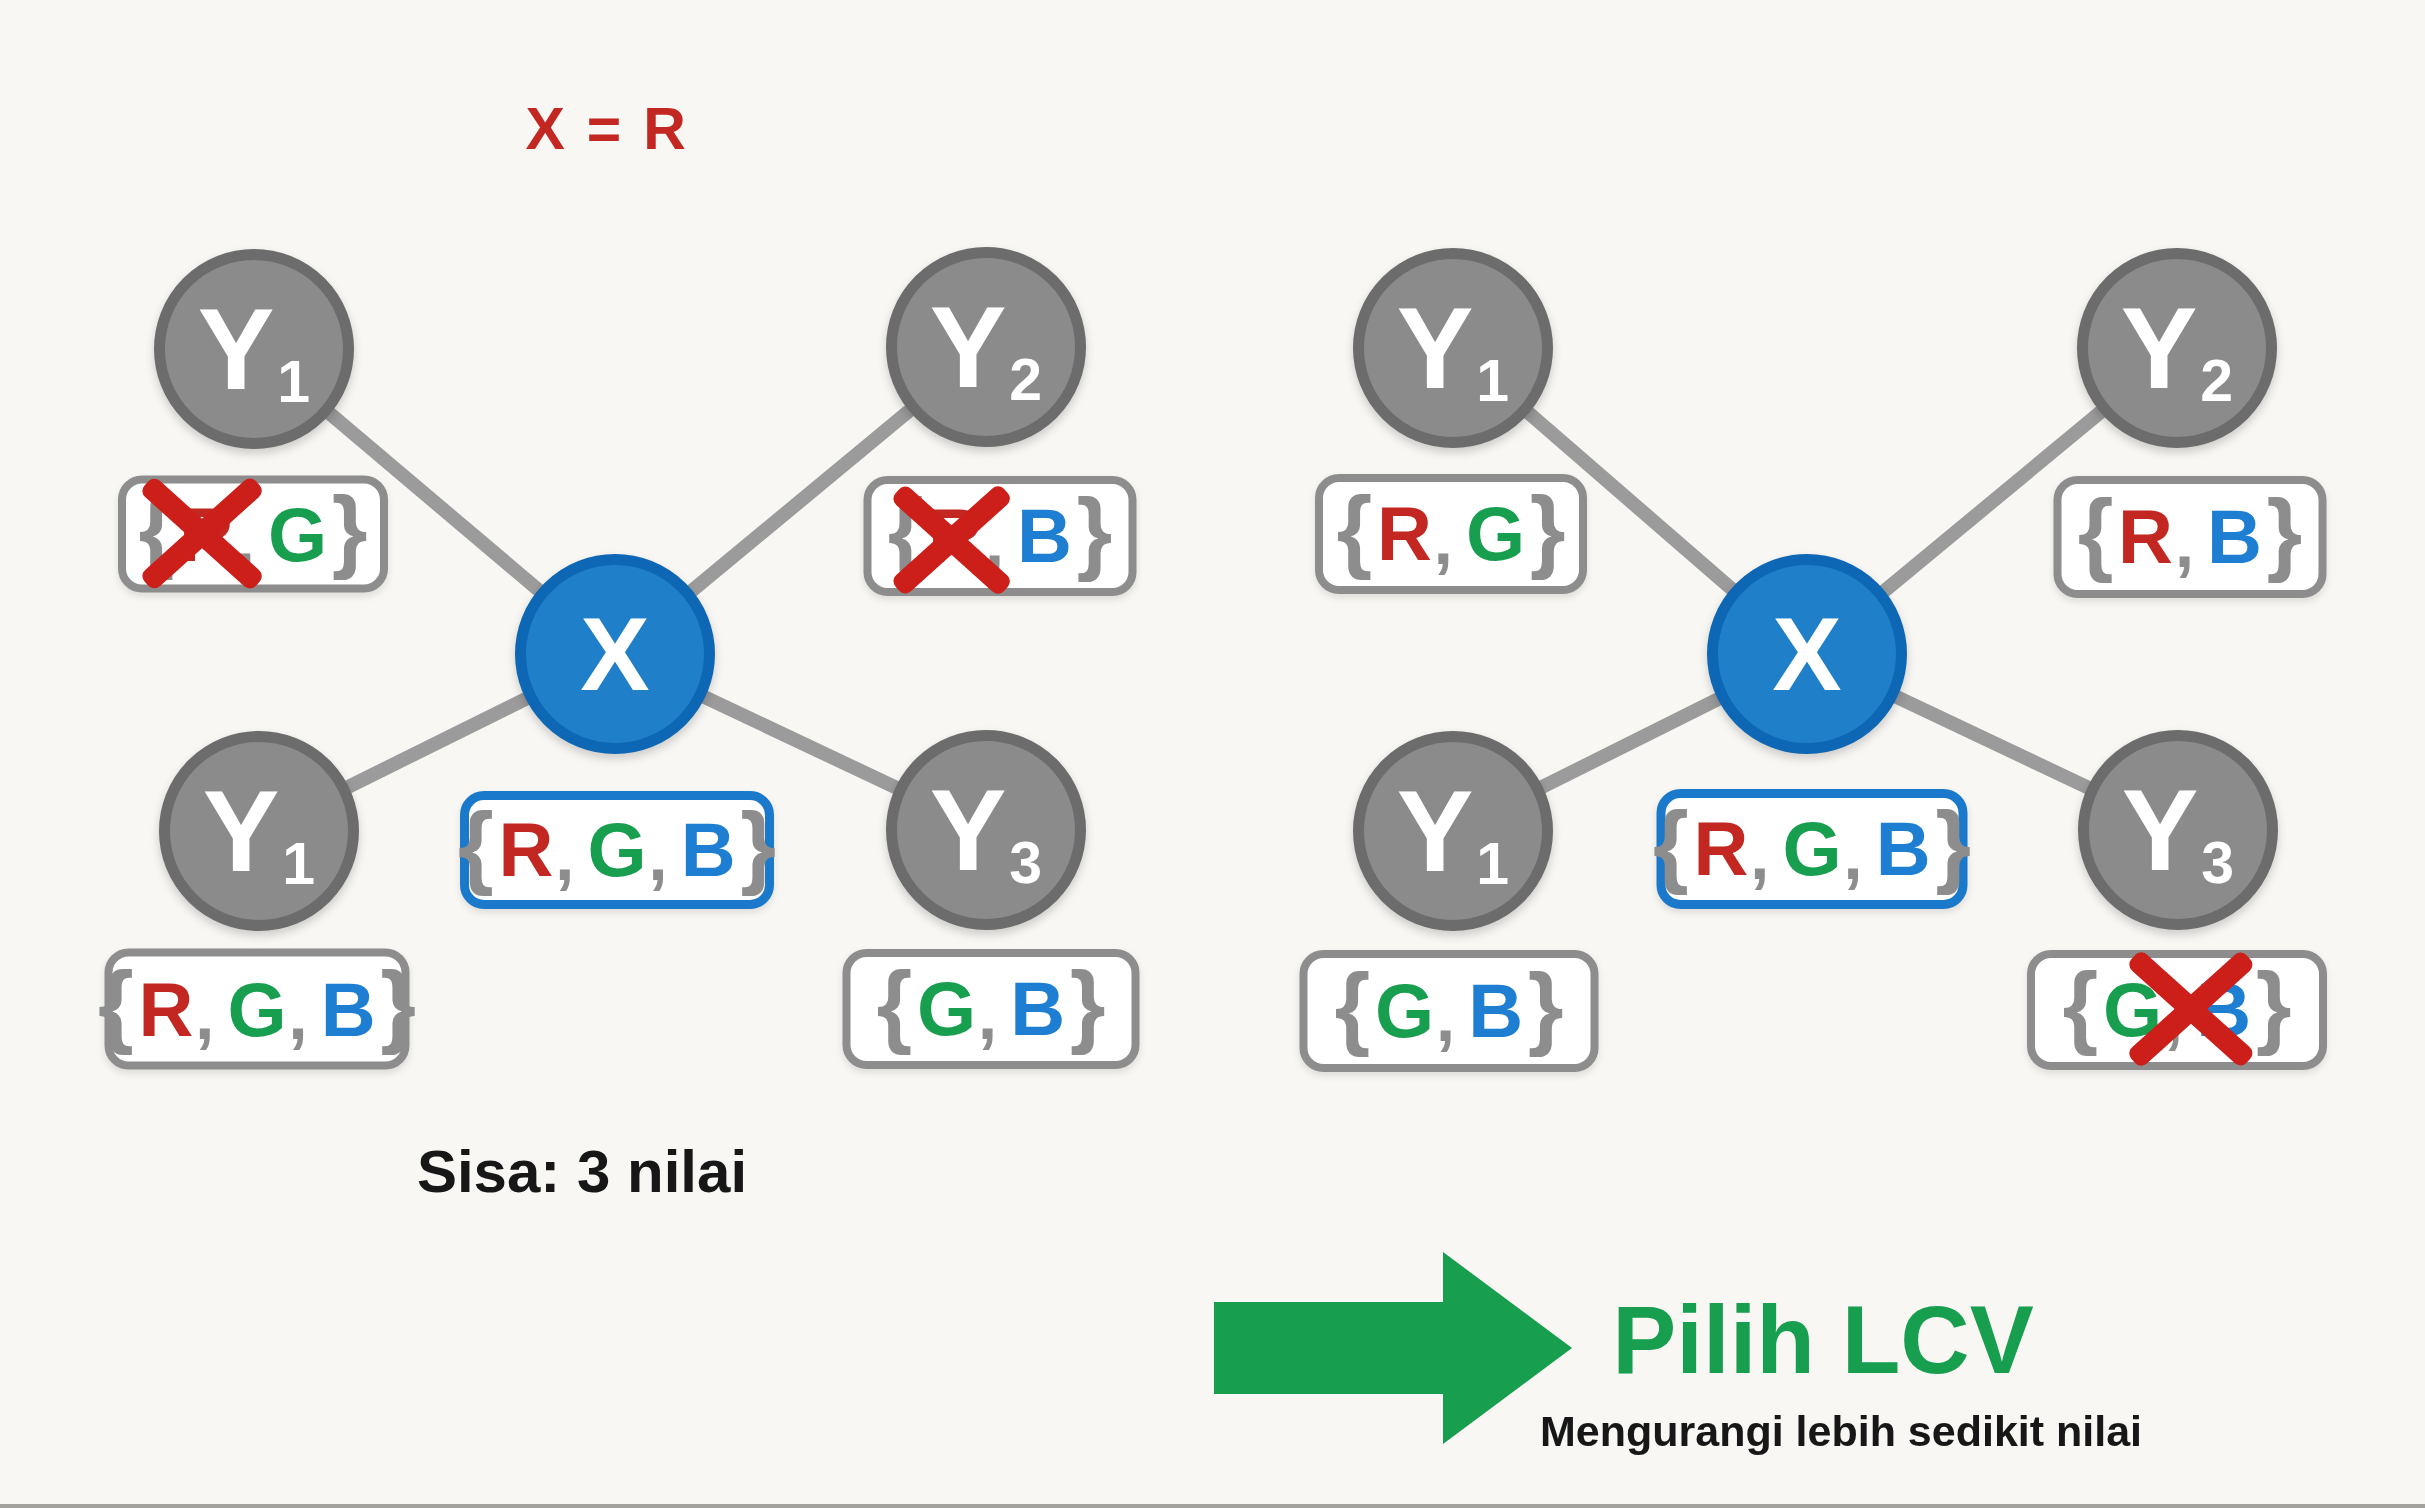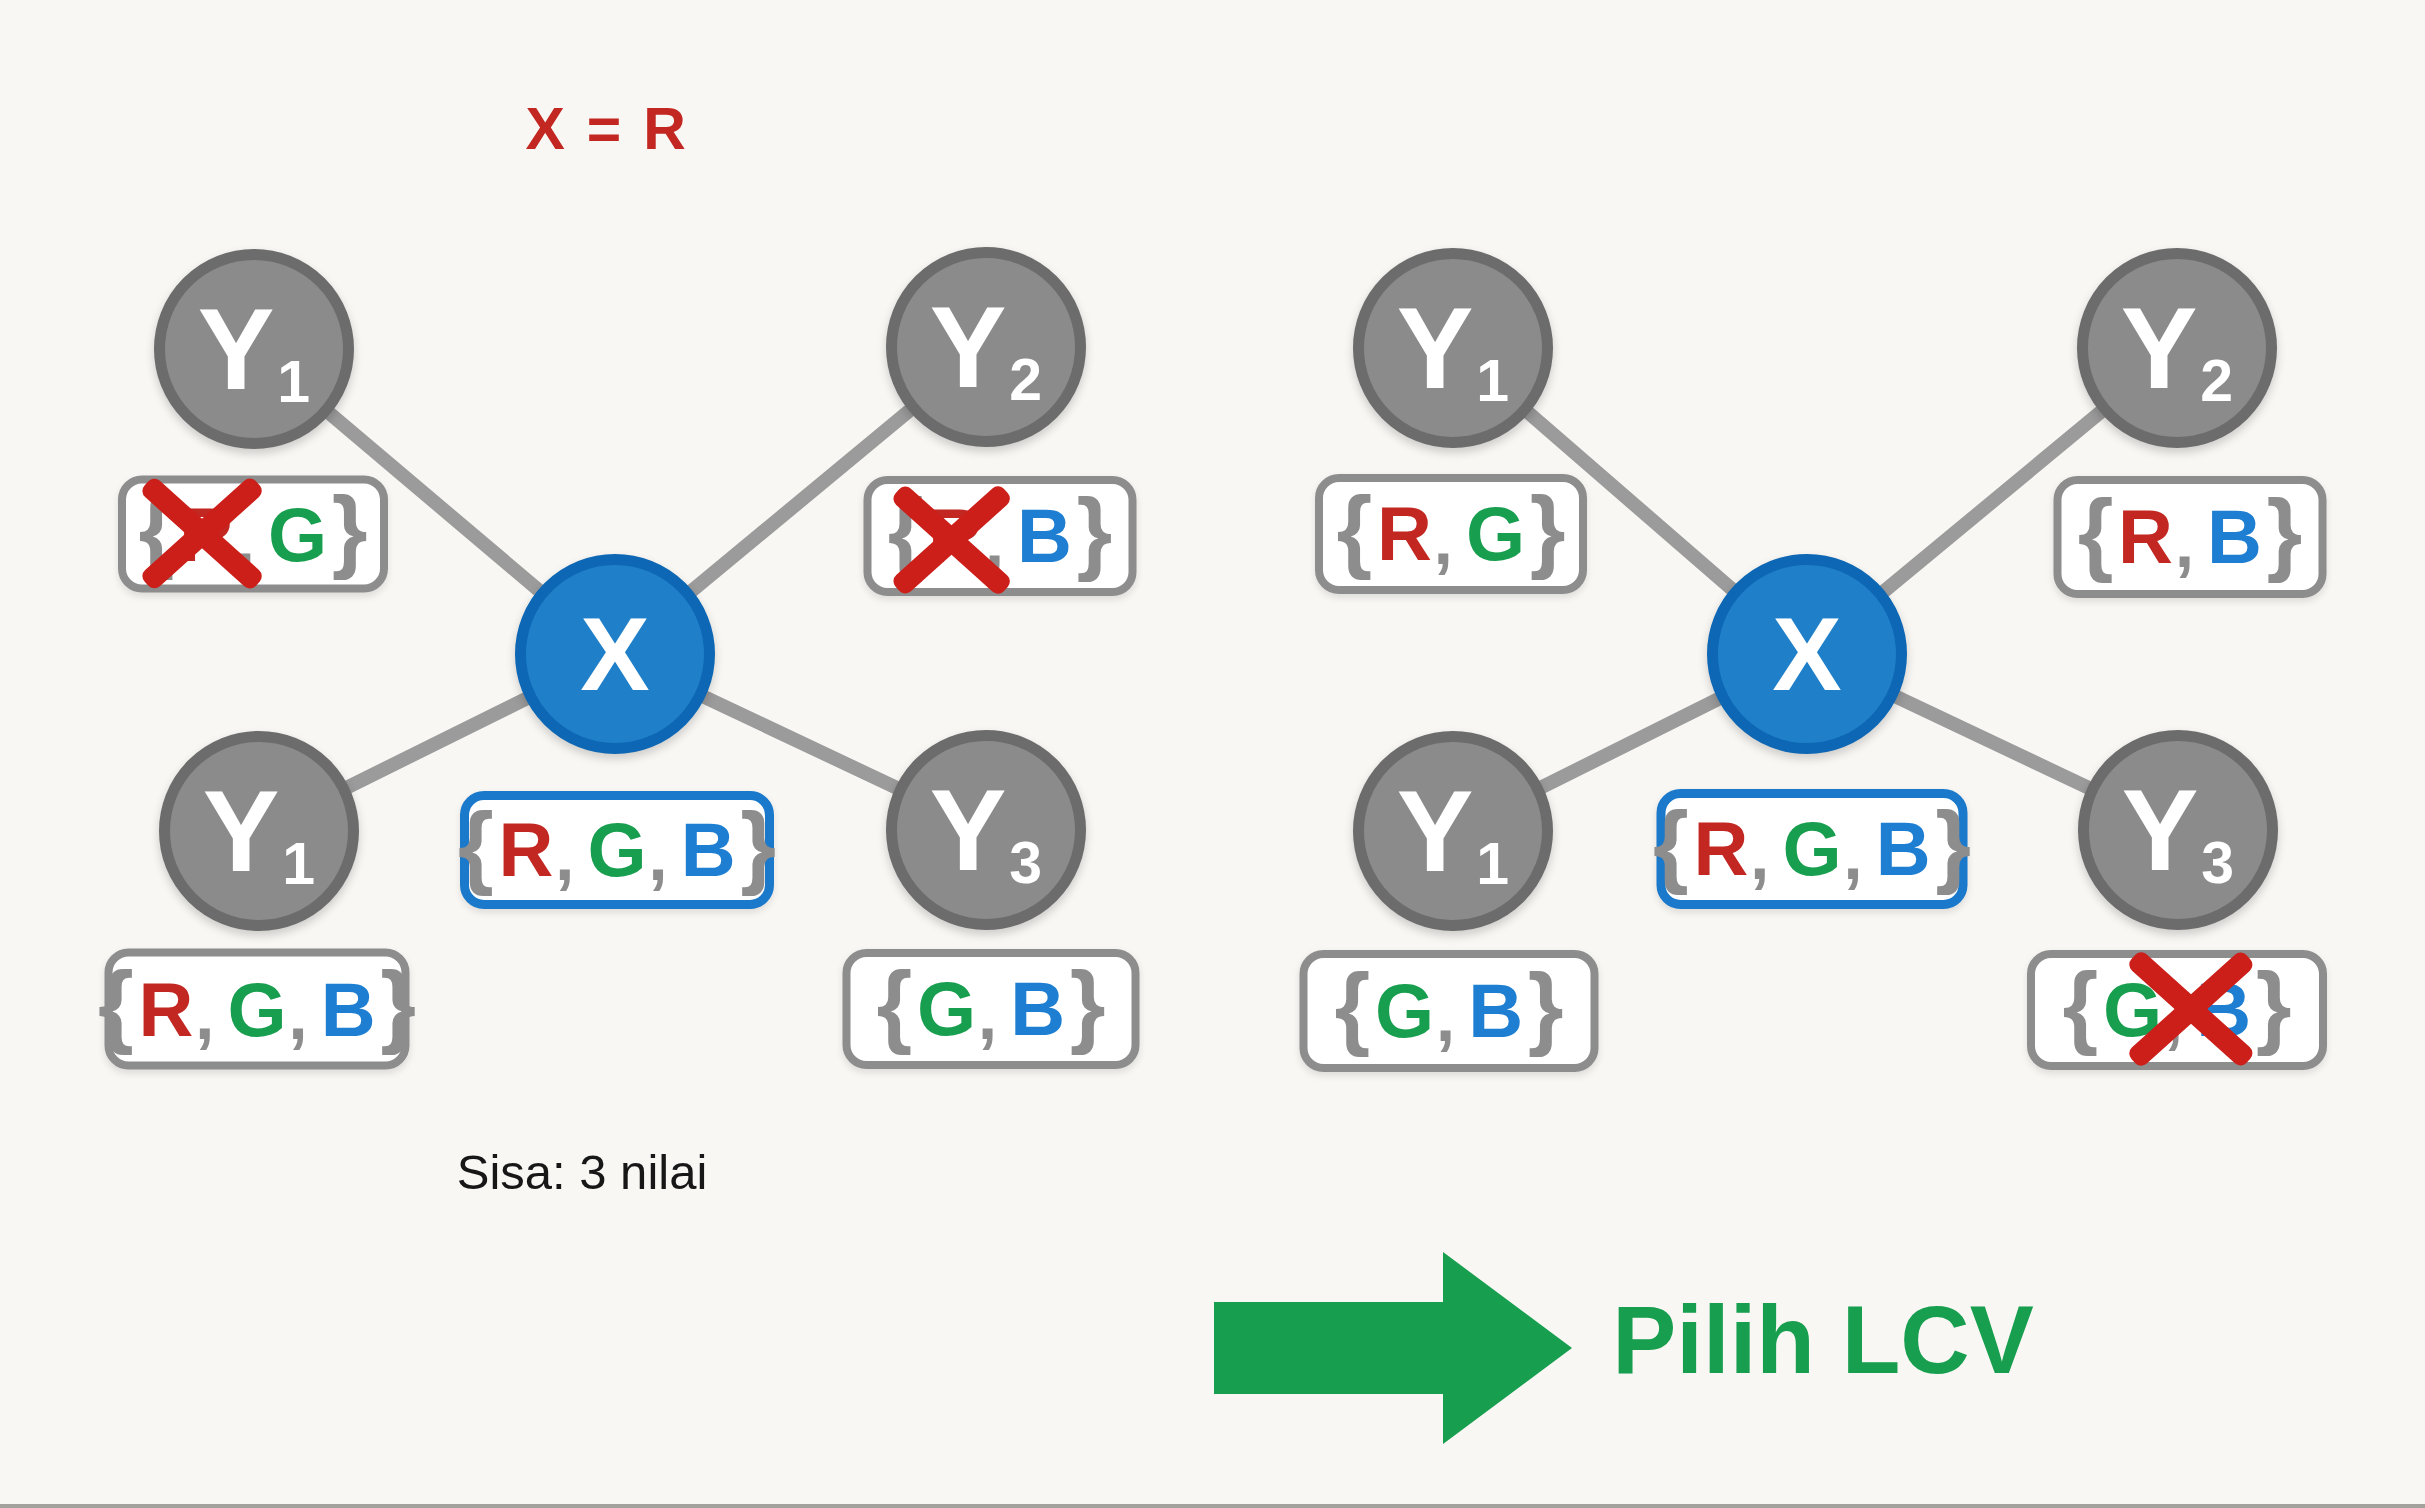--- a/index.html
+++ b/index.html
@@ -50,21 +50,21 @@
   .cross{position:absolute;pointer-events:none;}
   .cross::before,.cross::after{
     content:"";position:absolute;left:50%;top:50%;
     width:140%;height:22px;background:var(--cross_red);border-radius:8.3px;
   }
   .cross::before{transform:translate(-50%,-50%) rotate(42deg);}
   .cross::after{transform:translate(-50%,-50%) rotate(-42deg);}
 
   .result{
     position:absolute;transform:translate(-50%,-50%);
-    font-size:49px;font-weight:400;color:var(--text_dark);white-space:nowrap;line-height:1;
+    font-size:60px;font-weight:700;color:var(--text_dark);white-space:nowrap;line-height:1;
   }
 
   .arrow-shaft{position:absolute;left:1214px;top:1302px;width:231px;height:92px;background:var(--green);}
   .arrow-head{
     position:absolute;left:1443px;top:1252px;width:0;height:0;
     border-top:96px solid transparent;border-bottom:96px solid transparent;
     border-left:129px solid var(--green);
   }
   .lcv-title{
     position:absolute;left:1823px;top:1340px;transform:translate(-50%,-50%);
@@ -225,16 +225,17 @@
     <span class="brace">}</span>
     <div class="cross" style="left:100px;top:0px;width:111px;height:102px;"></div>
   </div>
 
 
   <div>
     <div class="arrow-shaft"></div>
     <div class="arrow-head"></div>
   </div>
   <div class="lcv-title">Pilih LCV</div>
+  <div class="lcv-sub">Mengurangi lebih sedikit nilai</div>
 
   <div class="bottom-rule"></div>
 </div>
 
 
 </body></html>

